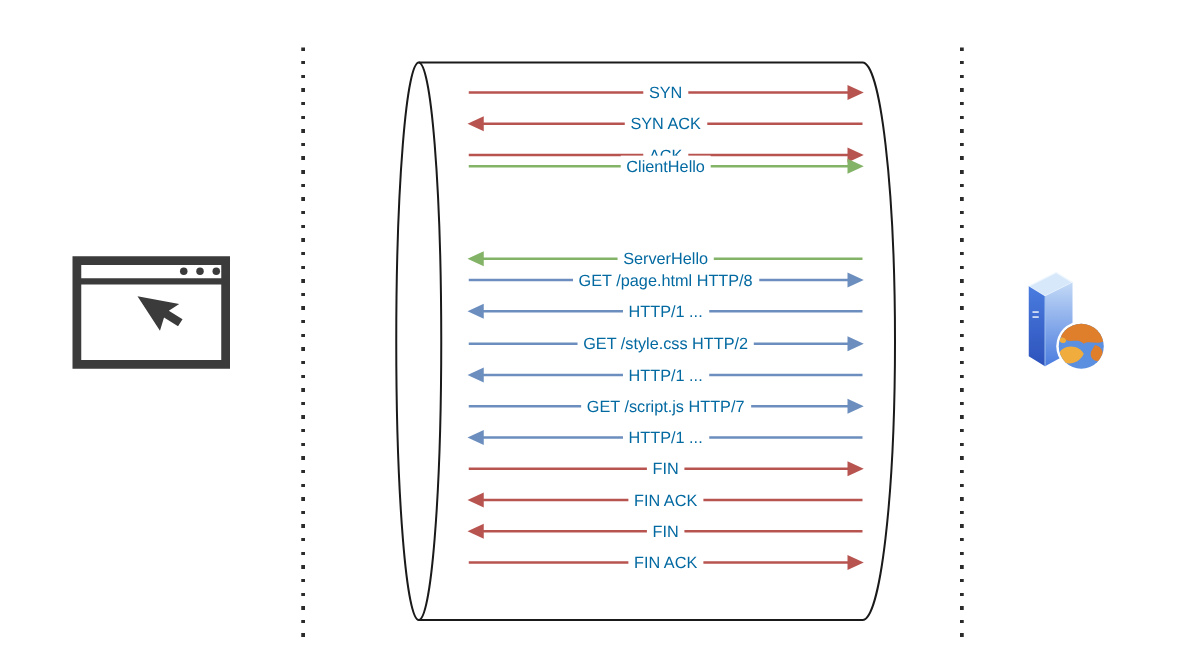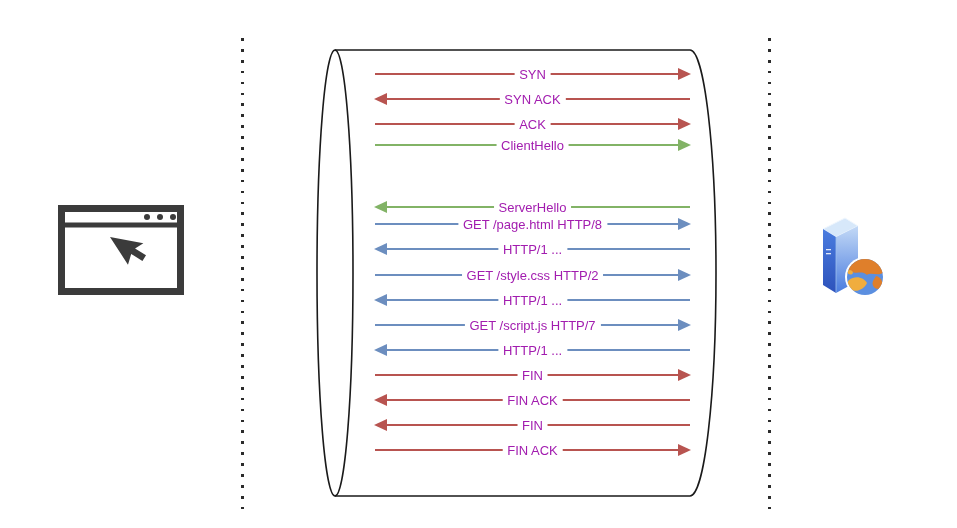--- a/index.html
+++ b/index.html
@@ -26,21 +26,21 @@
   .msg-row.left  .msg-line { left:11px; right:0; }
   .msg-head {
     position:absolute; top:50%; width:0; height:0; margin-top:-6px;
     border-top:6px solid transparent; border-bottom:6px solid transparent;
   }
   .msg-head.right { right:-1px; border-left:13px solid; }
   .msg-head.left  { left:-1px;  border-right:13px solid; }
   .msg-label {
     position:absolute; left:50%; top:50%; transform:translate(-50%,-50%);
     background:#ffffff; padding:0 5px; font-size:13px; line-height:17px;
-    color:#a21caf; white-space:nowrap;
+    color:#0369a1; white-space:nowrap;
   }
 </style>
 </head>
 <body>
 
 <div class="canvas">
 
   <svg class="layer" width="957" height="528" viewBox="0 0 957 528">
     <g fill="none" stroke="#1a1a1a" stroke-width="1.6">
       <ellipse cx="335" cy="273" rx="18" ry="223"></ellipse>
@@ -106,21 +106,21 @@
       <div class="msg-row left" style="top: 99.07px;">
         <div class="msg-line" style="background: rgb(184, 84, 80);"></div>
         <div class="msg-head left" style="border-right-color: rgb(184, 84, 80);"></div>
         <span class="msg-label">SYN ACK</span>
       </div>
       <div class="msg-row right" style="top: 124.14px;">
         <div class="msg-line" style="background: rgb(184, 84, 80);"></div>
         <div class="msg-head right" style="border-left-color: rgb(184, 84, 80);"></div>
         <span class="msg-label">ACK</span>
       </div>
-      <div class="msg-row right" style="top: 145px;">
+      <div class="msg-row right" style="top: 133px;">
         <div class="msg-line" style="background: rgb(130, 179, 102);"></div>
         <div class="msg-head right" style="border-left-color: rgb(130, 179, 102);"></div>
         <span class="msg-label">ClientHello</span>
       </div>
       <div class="msg-row left" style="top: 174.28px; margin-top: 33px;">
         <div class="msg-line" style="background: rgb(130, 179, 102);"></div>
         <div class="msg-head left" style="border-right-color: rgb(130, 179, 102);"></div>
         <span class="msg-label">ServerHello</span>
       </div>
       <div class="msg-row right" style="top: 224.42px;">

